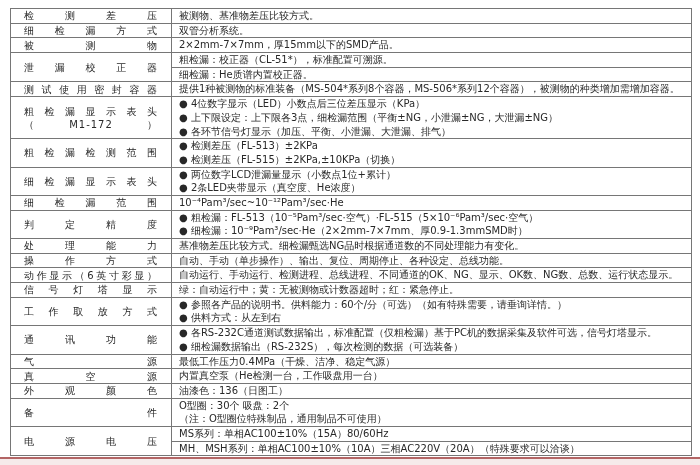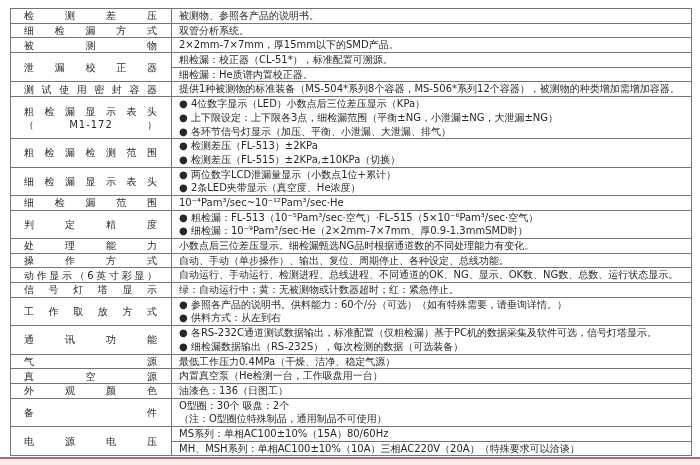--- a/index.html
+++ b/index.html
@@ -60,21 +60,21 @@
 </style>
 </head>
 <body>
 
 <div>
   <table class="spec-table">
     <tbody id="rows">
         <tr>
           <td class="label">检测差压</td>
           <td class="content">
-            <div class="line">被测物、参照各产品的说明书。</div>
+            <div class="line">被测物、基准物差压比较方式。</div>
           </td>
         </tr>
         <tr>
           <td class="label">细检漏方式</td>
           <td class="content">
             <div class="line">双管分析系统。</div>
           </td>
         </tr>
         <tr>
           <td class="label">被测物</td>
@@ -131,21 +131,21 @@
         <tr>
           <td class="label">判定精度</td>
           <td class="content">
             <div class="line">● 粗检漏：FL-513（10⁻⁵Pam³/sec·空气）·FL-515（5×10⁻⁶Pam³/sec·空气）</div>
             <div class="line">● 细检漏：10⁻⁹Pam³/sec·He（2×2mm-7×7mm、厚0.9-1.3mmSMD时）</div>
           </td>
         </tr>
         <tr>
           <td class="label">处理能力</td>
           <td class="content">
-            <div class="line">小数点后三位差压显示。细检漏甄选NG品时根据通道数的不同处理能力有变化。</div>
+            <div class="line">基准物差压比较方式。细检漏甄选NG品时根据通道数的不同处理能力有变化。</div>
           </td>
         </tr>
         <tr>
           <td class="label">操作方式</td>
           <td class="content">
             <div class="line">自动、手动（单步操作）、输出、复位、周期停止、各种设定、总线功能。</div>
           </td>
         </tr>
         <tr>
           <td class="label">动作显示（6英寸彩显）</td>

